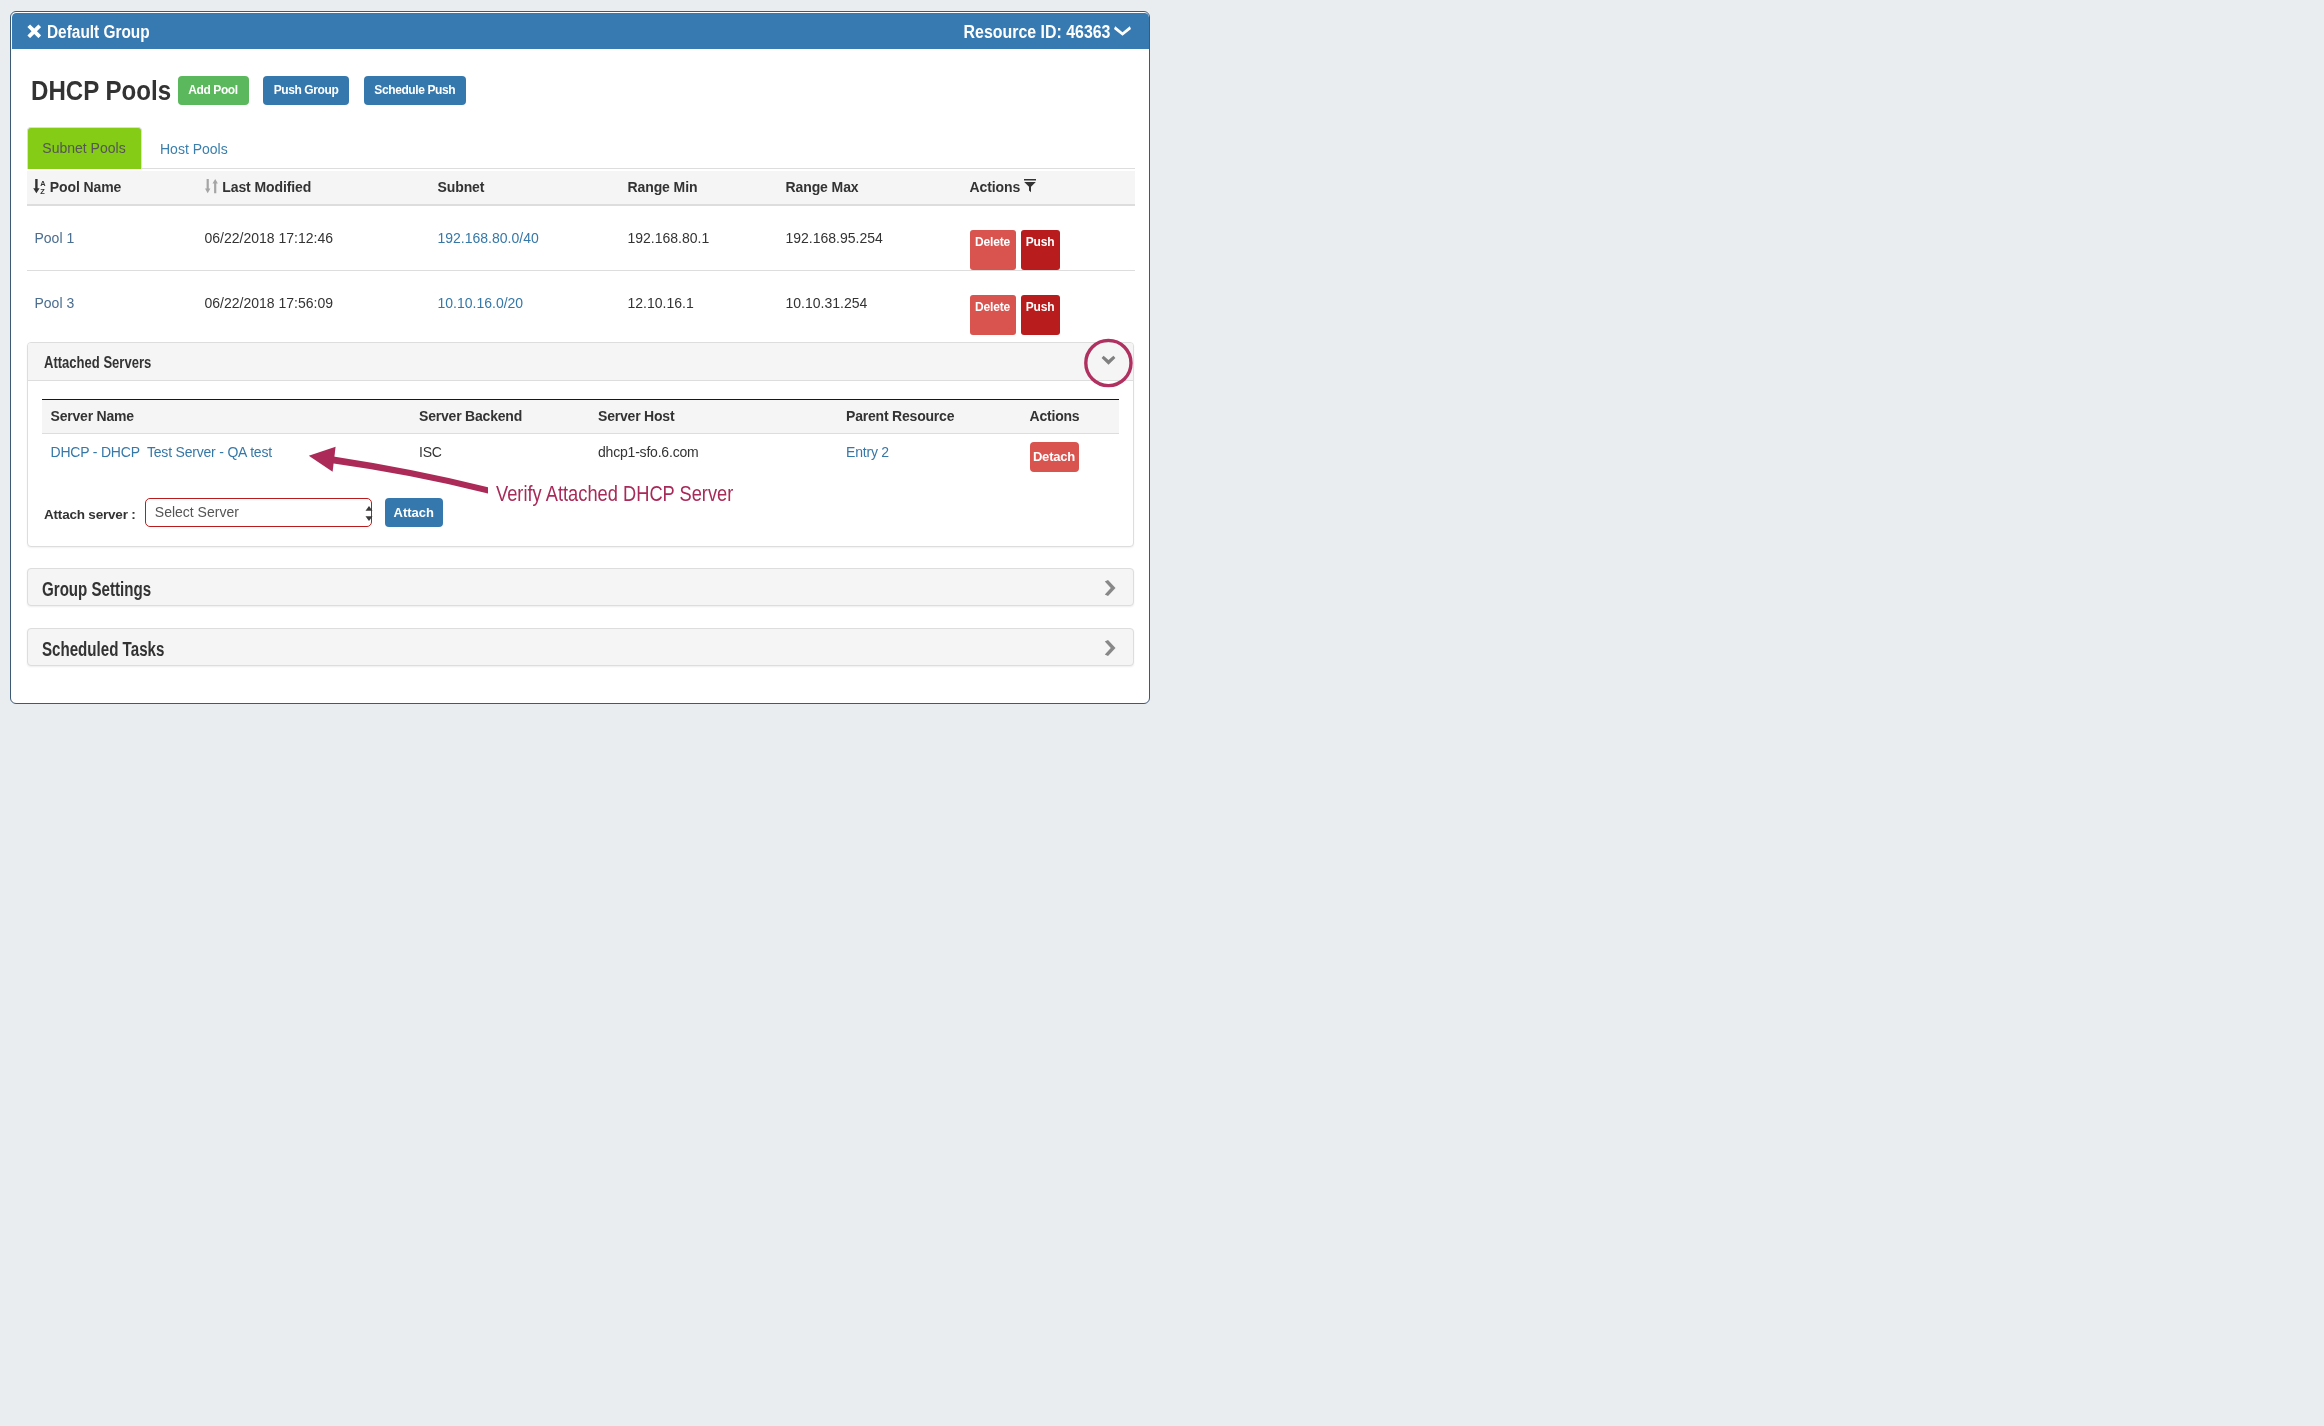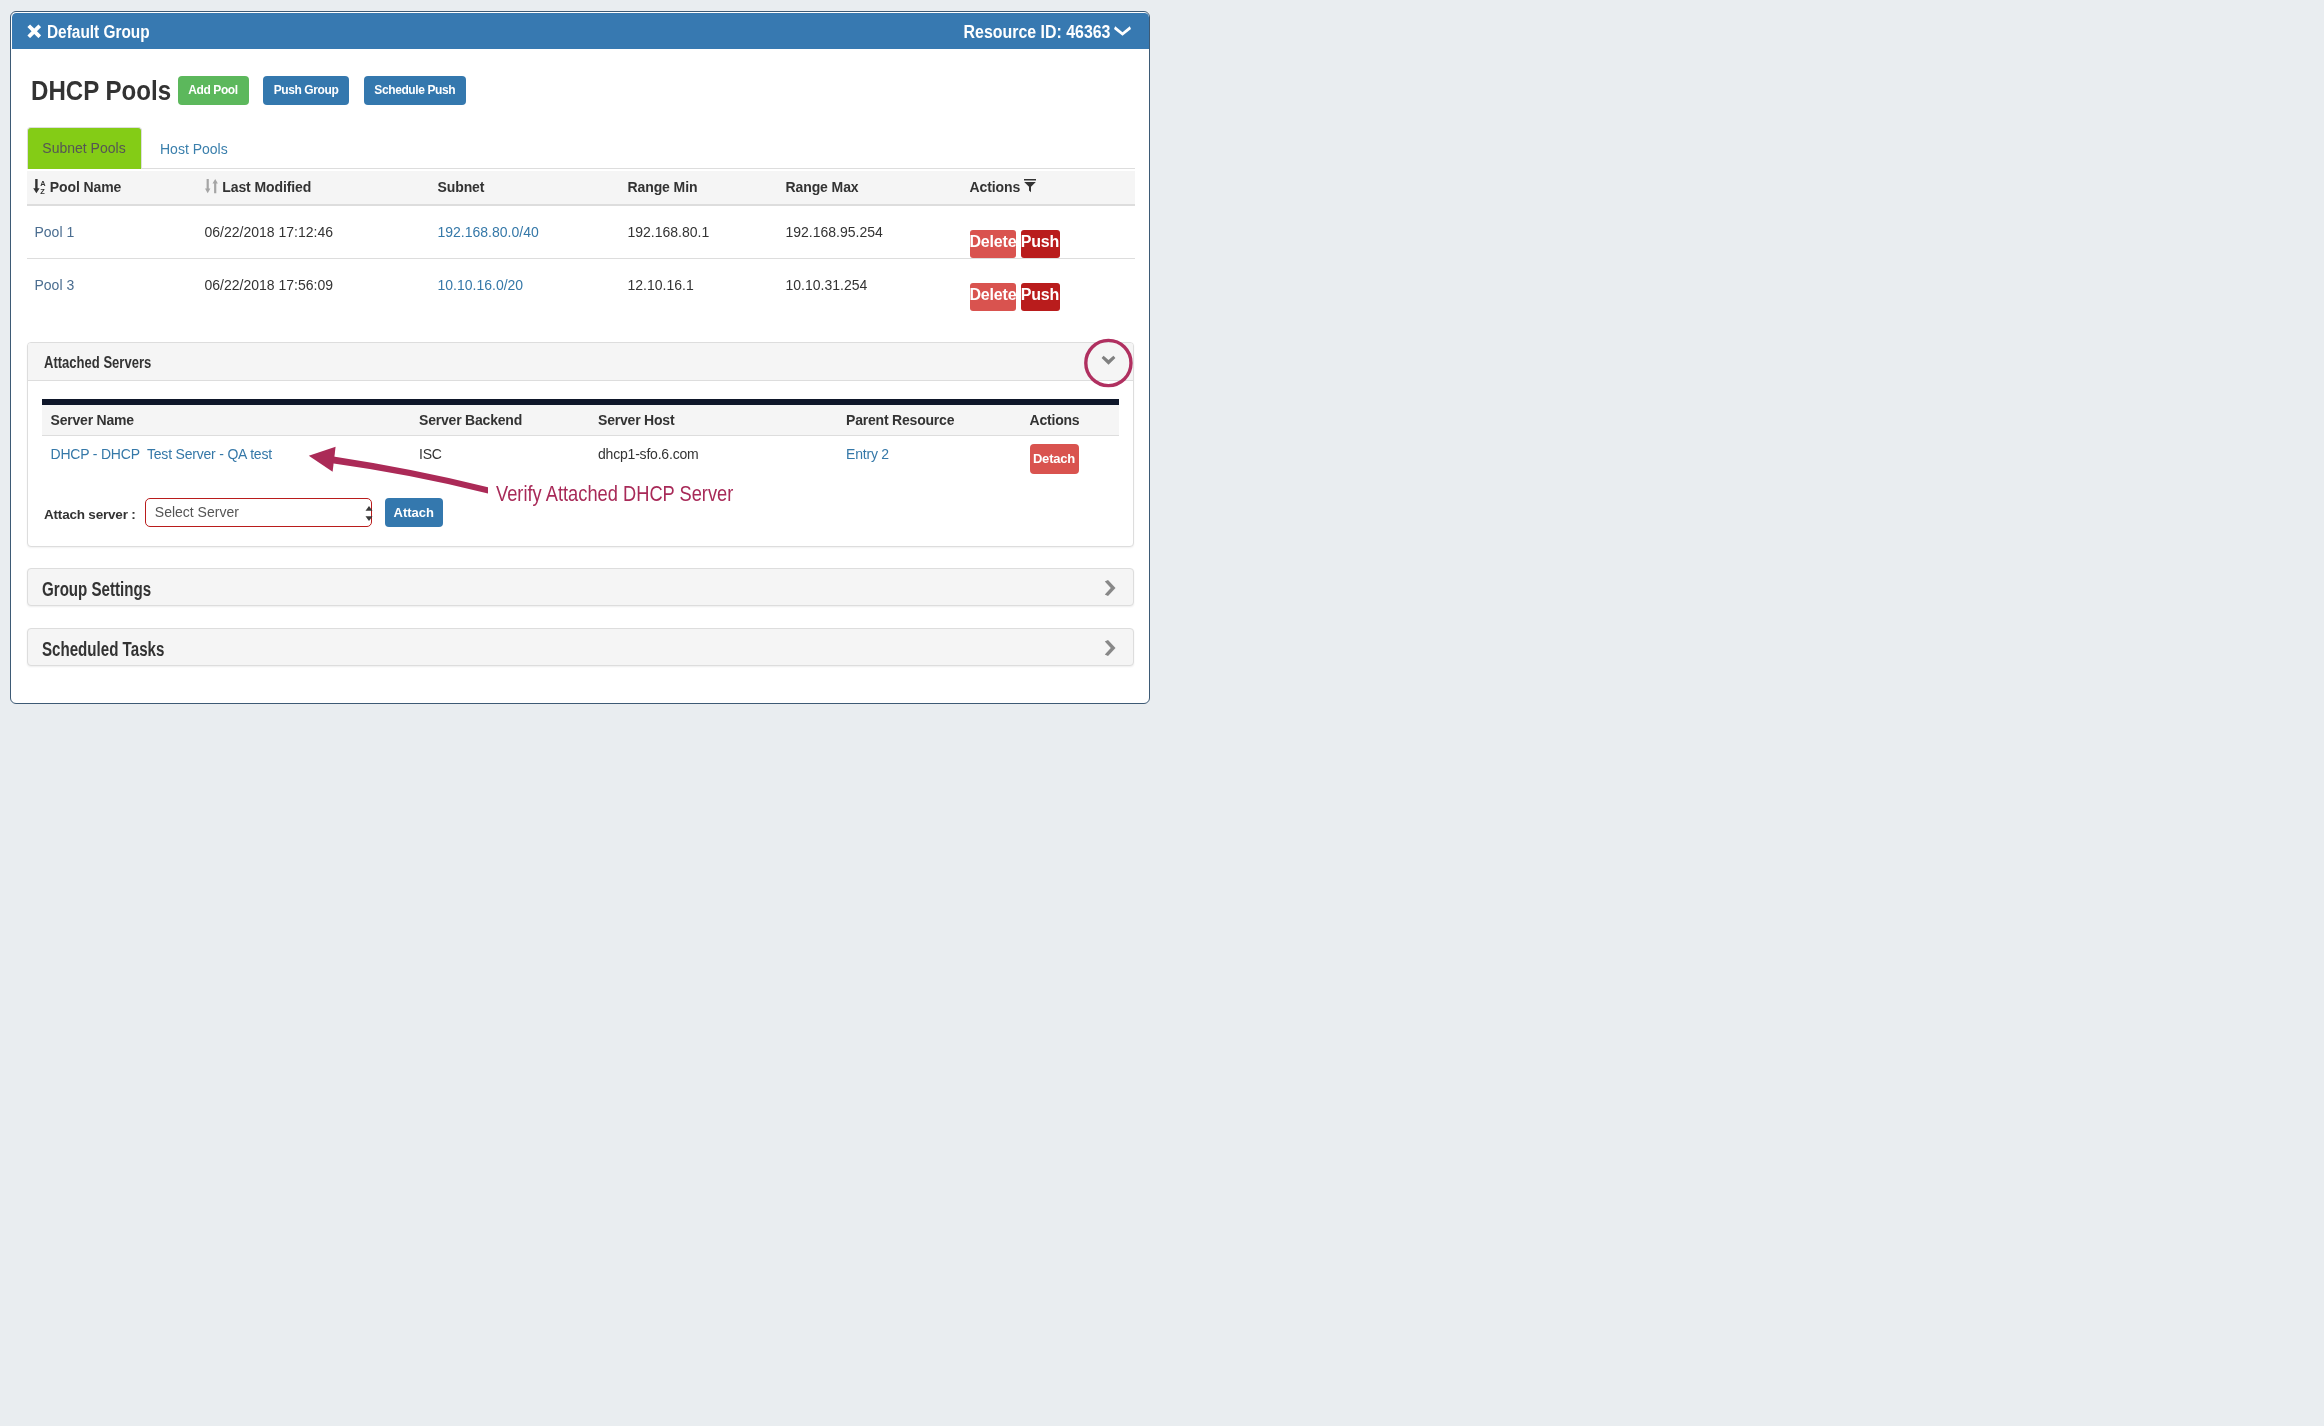--- a/index.html
+++ b/index.html
@@ -20,30 +20,30 @@
 #navline { position:absolute; left:141.5px; top:167.5px; width:993px; height:1px; background:#ddd; }
 
 table { border-collapse:collapse; }
 #mtable { position:absolute; left:26.5px; top:170.5px; width:1108px; }
 #mtable th { background:#f5f5f5; font-size:14px; text-align:left; font-weight:bold; padding:0 8px 0 8px; height:34px; vertical-align:middle; border-bottom:2px solid #ddd; letter-spacing:-0.1px; }
 #mtable td { height:38.6px; padding:0 8px; vertical-align:middle; border-top:1px solid #ddd; font-size:14px; }
 #mtable tr.str td { background:#f5f5f5; }
 #mtable tbody tr:first-child td { border-top:none; }
 a.plink { color:#4a6d90; text-decoration:none; }
 a.slink { color:#3578a8; text-decoration:none; }
-.xbtn { display:inline-block; height:28px; border-radius:3px; color:#fff; font-size:16px; font-weight:bold; line-height:24px; text-align:center; letter-spacing:-0.2px; }
+.xbtn { display:inline-block; height:40px; border-radius:3px; color:#fff; font-size:12px; font-weight:bold; line-height:24px; text-align:center; letter-spacing:-0.2px; }
 .xdel { width:46px; background:#d9534f; margin-right:5px; }
 .xpush { width:39px; background:#b91c1c;margin-top:24px; }
 .icon { display:inline-block; vertical-align:-2px; }
 
 #sub { position:absolute; left:26.5px; top:342px; width:1107px; height:205px; border:1px solid #ddd; border-radius:4px; background:#fff; box-shadow:0 1px 2px rgba(0,0,0,0.06); }
 #subhead { position:absolute; left:0; top:0; width:100%; height:37.5px; background:#f5f5f5; border-bottom:1px solid #ddd; border-radius:3px 3px 0 0; }
 #subhead .t { position:absolute; left:16px; top:0; line-height:40px; font-size:16px; font-weight:bold; color:#333; transform:scaleX(0.815); transform-origin:0 0; white-space:nowrap; }
 #stable { position:absolute; left:14.5px; top:55.5px; width:1077px; }
-#stable th:first-child, #stable td:first-child { padding-left:8.5px; } #stable th { font-size:14px; text-align:left; font-weight:bold; height:34px; padding:0 5px; vertical-align:middle; border-top:6px solid #0f172a; border-bottom:1px solid #ddd; background:#f5f5f5; letter-spacing:-0.2px; }
+#stable th:first-child, #stable td:first-child { padding-left:8.5px; } #stable th { font-size:14px; text-align:left; font-weight:bold; height:34px; padding:0 5px; vertical-align:middle; border-top:1px solid #0f172a; border-bottom:1px solid #ddd; background:#f5f5f5; letter-spacing:-0.2px; }
 #stable td { height:37px; padding:0 5px; vertical-align:middle; font-size:14px; letter-spacing:-0.2px; }
 #attachrow { position:absolute; left:16.5px; top:156.5px; height:29px; }
 #attachrow .lbl { position:absolute; left:0; top:0; line-height:29px; font-weight:bold; font-size:13.5px; letter-spacing:-0.2px; white-space:nowrap; }
 #selbox { position:absolute; left:100.8px; top:-1.5px; width:227px; height:29px; border:1px solid #b91c1c; border-radius:5px; background:#fff; }
 #selbox .st { position:absolute; left:9px; top:0; line-height:27px; color:#555; font-size:14px; }
 #battach { position:absolute; left:340.5px; top:-1.5px; width:58.5px; height:29px; background:#3478ae; border-radius:4px; color:#fff; font-weight:bold; font-size:13px; text-align:center; line-height:29px; }
 .xdetach { display:inline-block; width:49px; height:30px; background:#d9534f; border-radius:4px; color:#fff; font-size:13px; font-weight:bold; line-height:30px; text-align:center; position:relative; top:5px; }
 
 .bar { position:absolute; left:26.5px; width:1107px; height:38px; background:#f5f5f5; border:1px solid #ddd; border-radius:4px; box-shadow:0 1px 2px rgba(0,0,0,0.07); }
 .bar .t { position:absolute; left:14px; top:0; line-height:40px; font-size:19.5px; font-weight:bold; color:#333; transform:scaleX(0.775); transform-origin:0 0; white-space:nowrap; }

